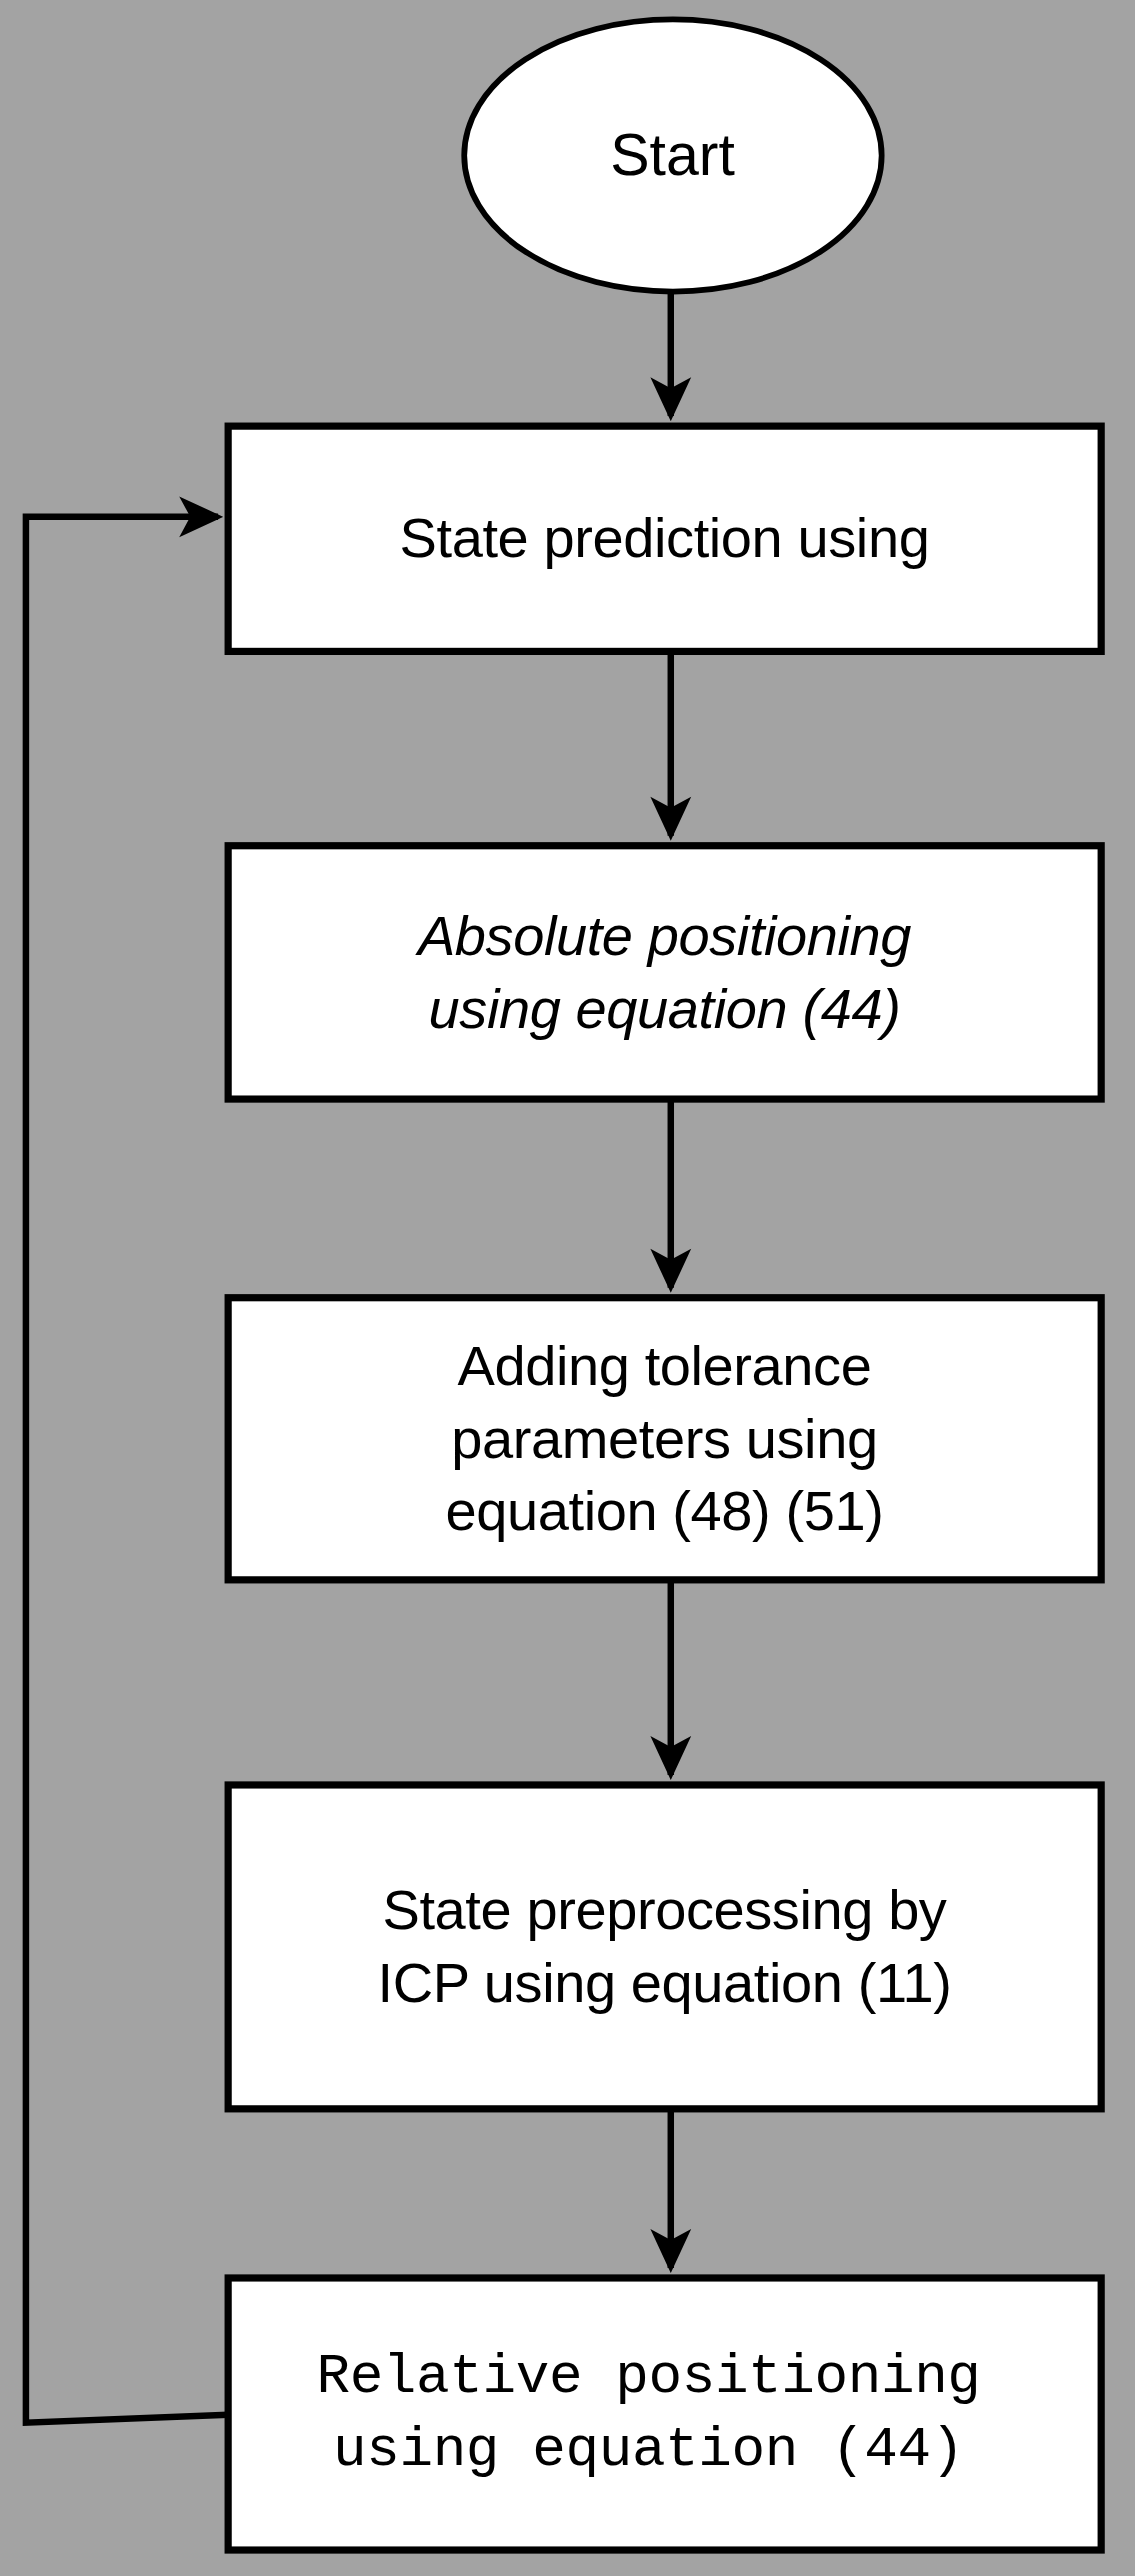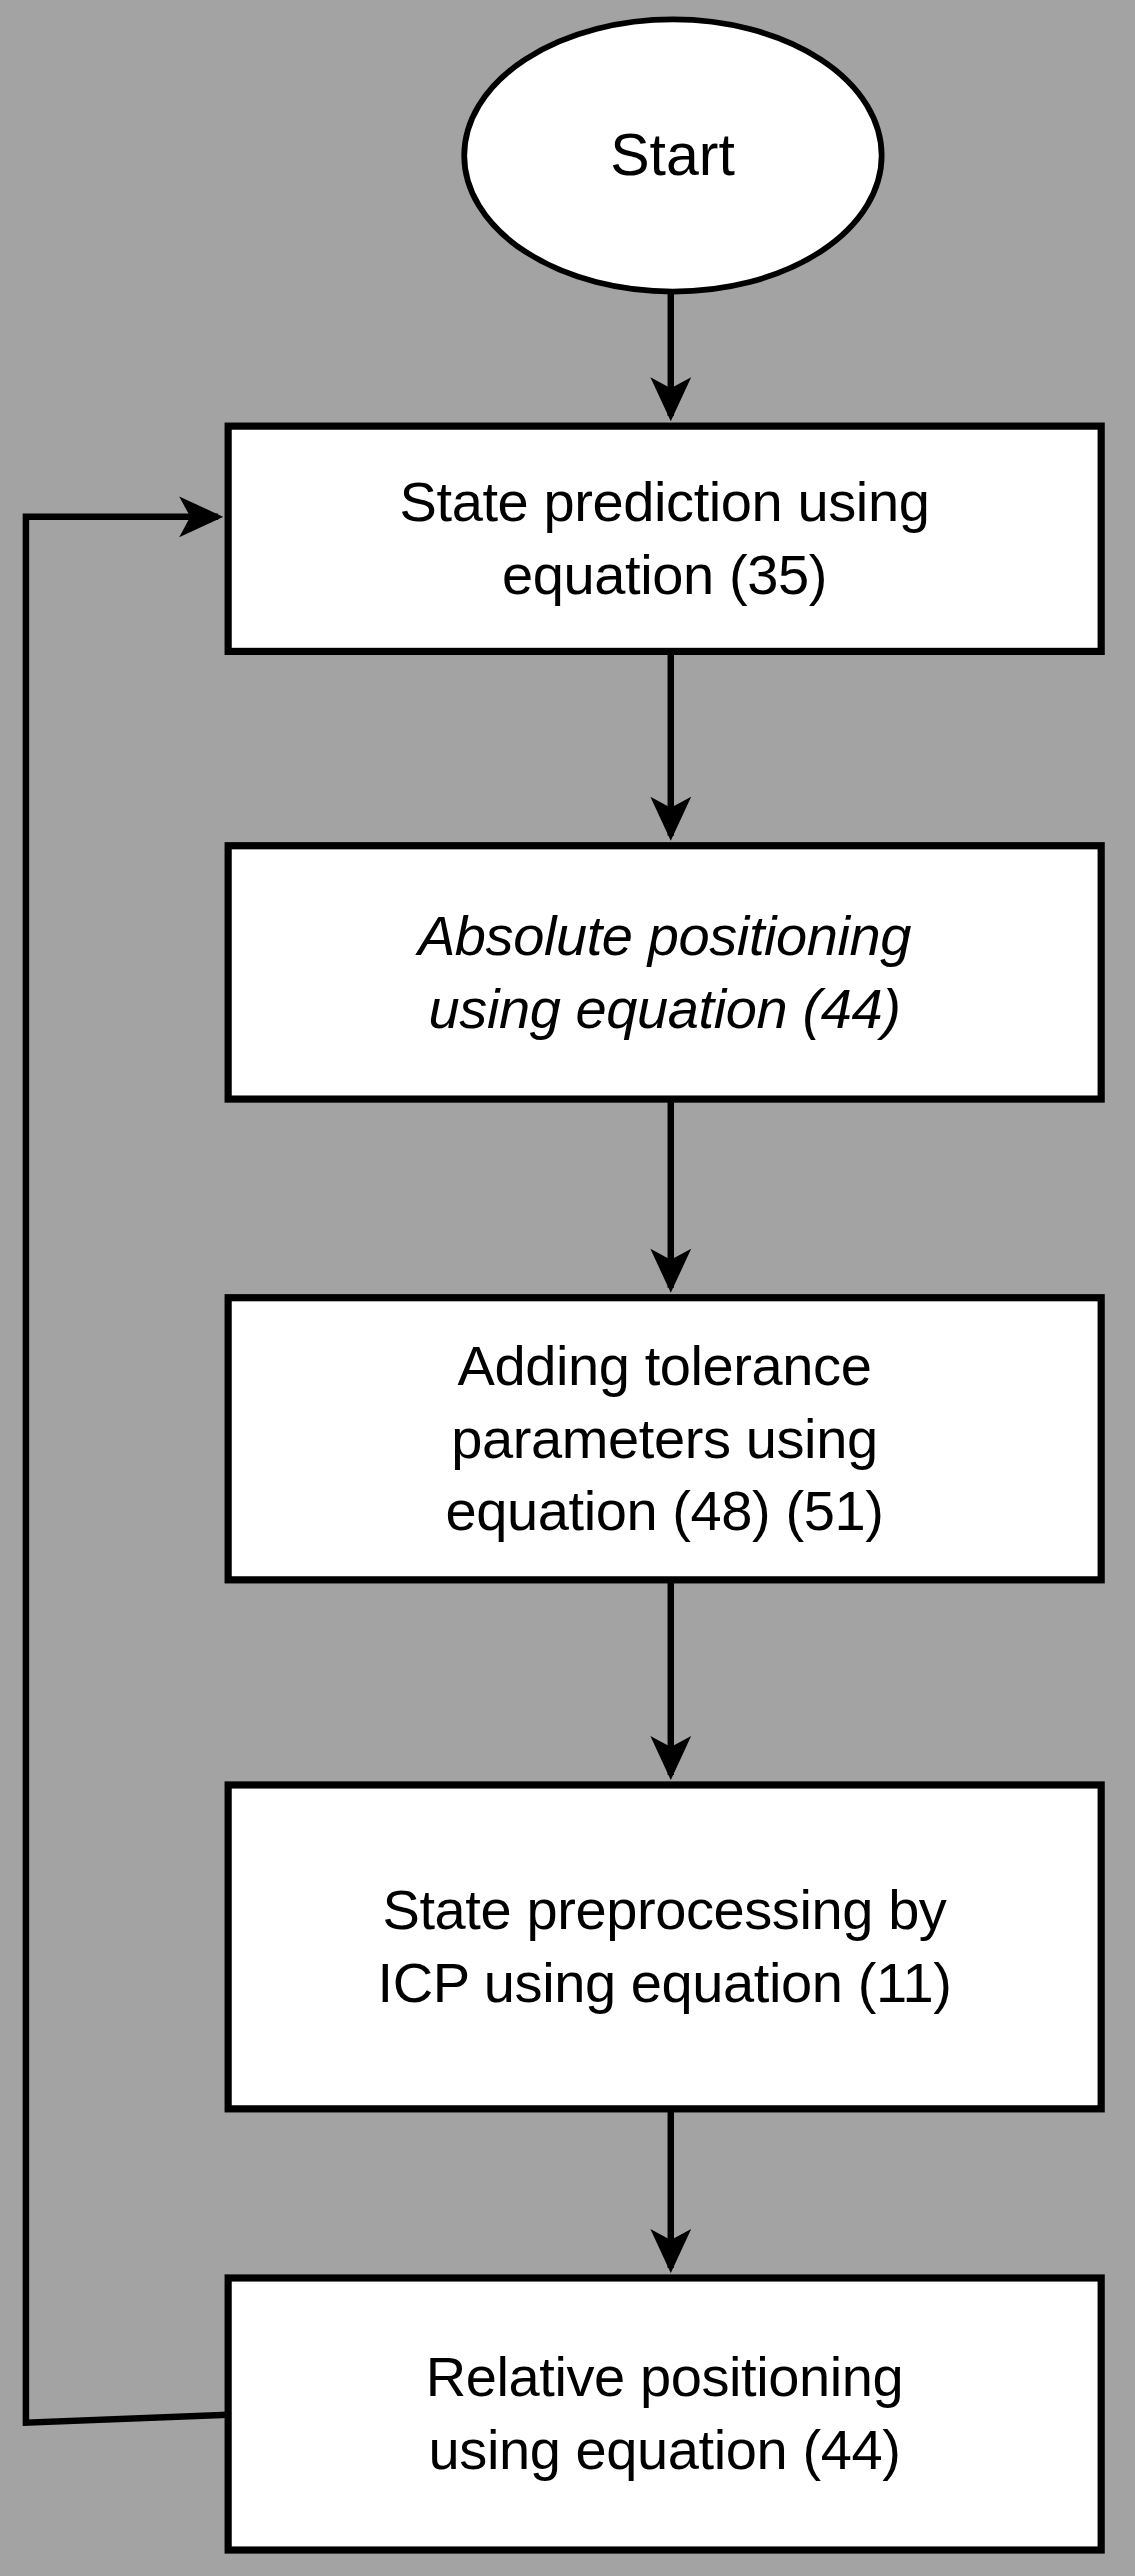--- a/index.html
+++ b/index.html
@@ -86,38 +86,37 @@
 
     <path d="M 317 3355 L 36 3366 L 36 718 L 303 718" fill="none" stroke="#000000" stroke-width="9" marker-end="url(#arrowhead)"></path>
   </svg>
 
   <div class="node-label terminal-label" style="left:464px; top:19.4px; width:417px; height:272px;">
     <span class="lbl-line">Start</span>
   </div>
 
   <div class="node-label box-label" style="left:228px; top:426px; width:873px; height:225px;text-align:center;">
     <span class="lbl-line">State prediction using</span>
-    <span class="lbl-line">equation (35)</span>
   </div>
 
   <div class="node-label box-label" style="left:228px; top:846px; width:873px; height:253px;font-style:italic;">
     <span class="lbl-line">Absolute positioning</span>
     <span class="lbl-line">using equation (44)</span>
   </div>
 
   <div class="node-label box-label" style="left:228px; top:1298px; width:873px; height:282px;text-align:center;">
     <span class="lbl-line">Adding tolerance</span>
     <span class="lbl-line">parameters using</span>
     <span class="lbl-line">equation (48) (51)</span>
   </div>
 
   <div class="node-label box-label" style="left:228px; top:1785px; width:873px; height:324px;">
     <span class="lbl-line">State preprocessing by</span>
     <span class="lbl-line">ICP using equation (11)</span>
   </div>
 
-  <div class="node-label box-label" style="left:228px; top:2278px; width:873px; height:272px;">
+  <div class="node-label box-label" style="left:212px; top:2278px; width:873px; height:272px;font-family:Liberation Mono, monospace;">
     <span class="lbl-line">Relative positioning</span>
     <span class="lbl-line">using equation (44)</span>
   </div>
 
 </div>
 
 
 </body></html>

